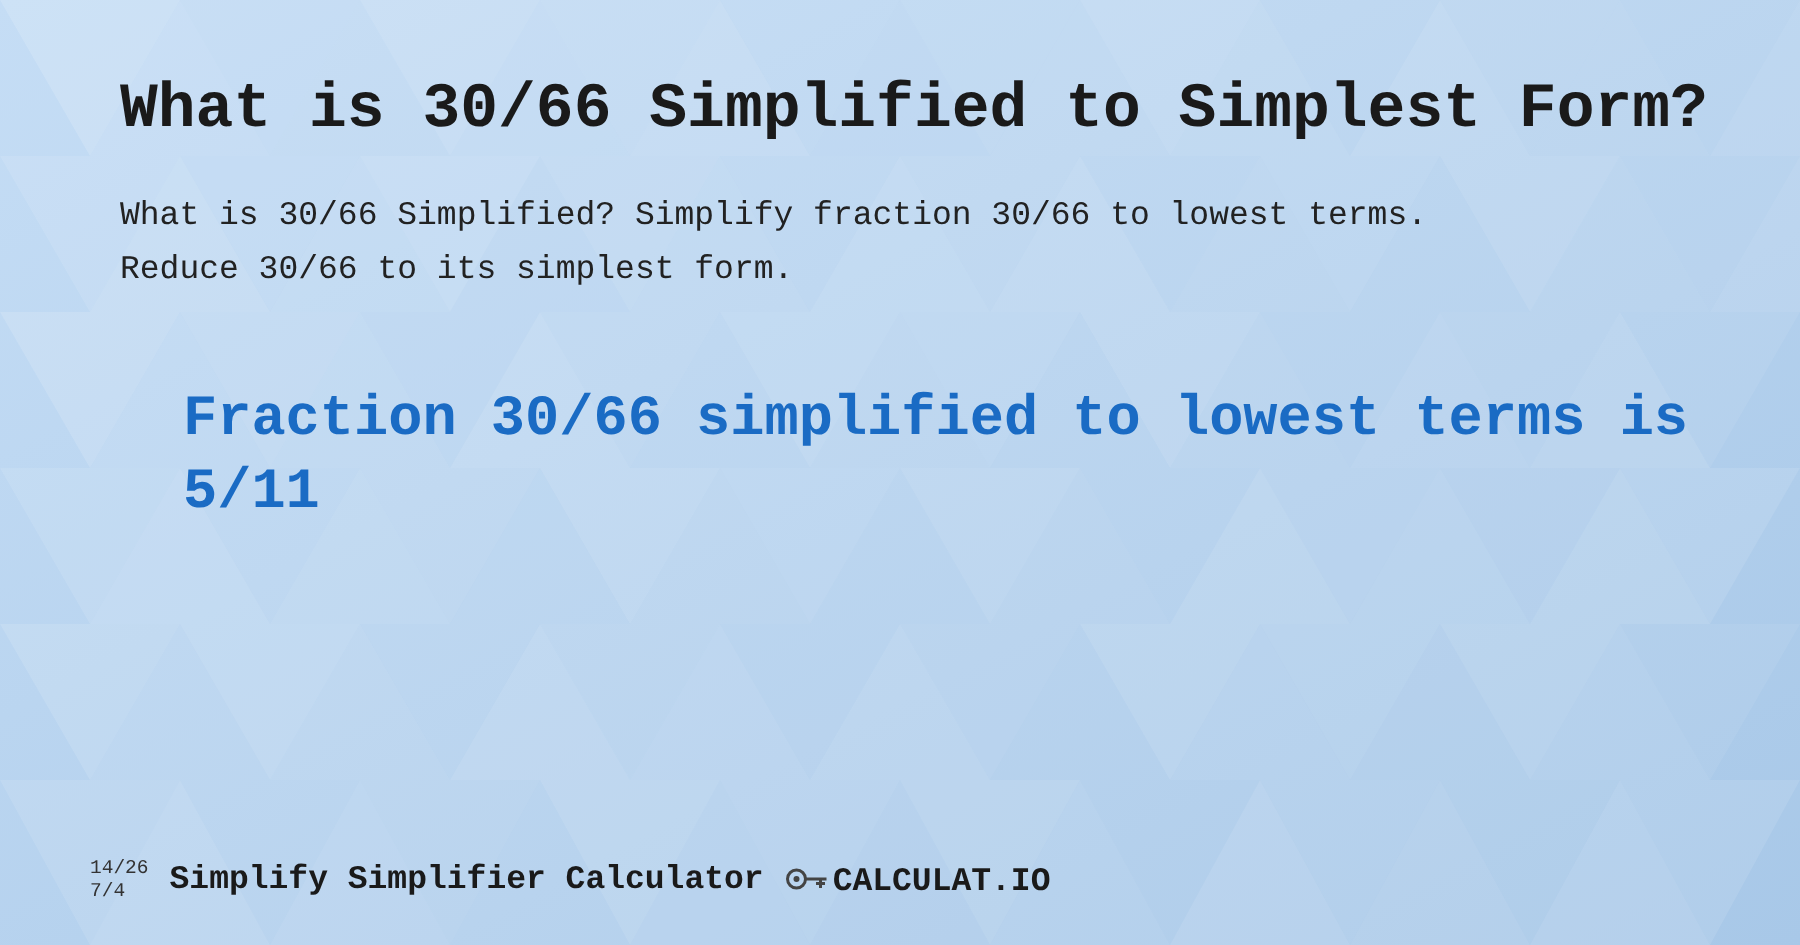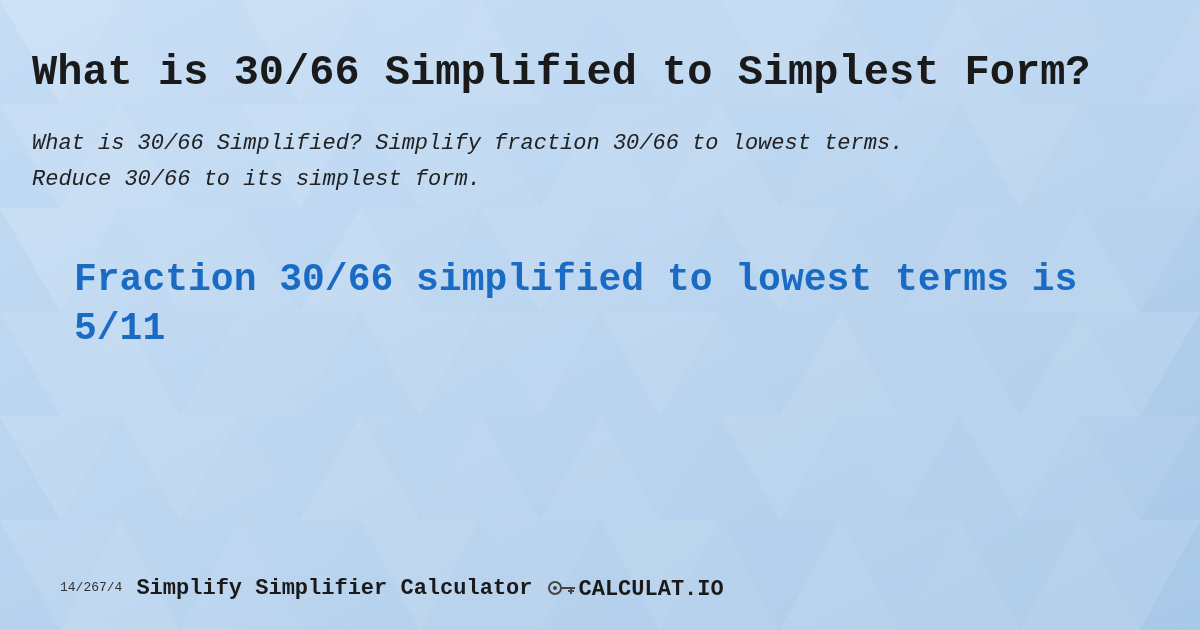--- a/index.html
+++ b/index.html
@@ -13,21 +13,21 @@
       height: 630px;
       overflow: hidden;
       font-family: 'Courier New', Courier, monospace;
       position: relative;
       background-color: #b8d4f0;
     }
 
     .content {
       position: relative;
       z-index: 1;
-      padding: 48px 60px 40px 32px;
+      padding: 48px 60px 40px 80px;
       height: 100%;
       display: flex;
       flex-direction: column;
     }
 
     .main-title {
       font-size: 42px;
       font-weight: 900;
       color: #1a1a1a;
       line-height: 1.2;
@@ -35,21 +35,20 @@
       font-family: 'Courier New', Courier, monospace;
     }
 
     .description {
       font-size: 22px;
       color: #222;
       line-height: 1.6;
       margin-bottom: 48px;
       font-family: 'Courier New', Courier, monospace;
       max-width: 900px;
-      font-style: italic;
     }
 
     .result-section {
       margin-top: 10px;
       margin-left: 42px;
     }
 
     .result-title {
       font-size: 38px;
       font-weight: 900;
@@ -62,21 +61,21 @@
       position: absolute;
       bottom: 28px;
       left: 60px;
       display: flex;
       align-items: center;
       gap: 14px;
     }
 
     .footer-fractions {
       display: flex;
-      flex-direction: row;
+      flex-direction: column;
       font-size: 13px;
       font-family: 'Courier New', Courier, monospace;
       color: #333;
       line-height: 1.2;
     }
 
     .footer-brand {
       display: flex;
       align-items: center;
       gap: 10px;

